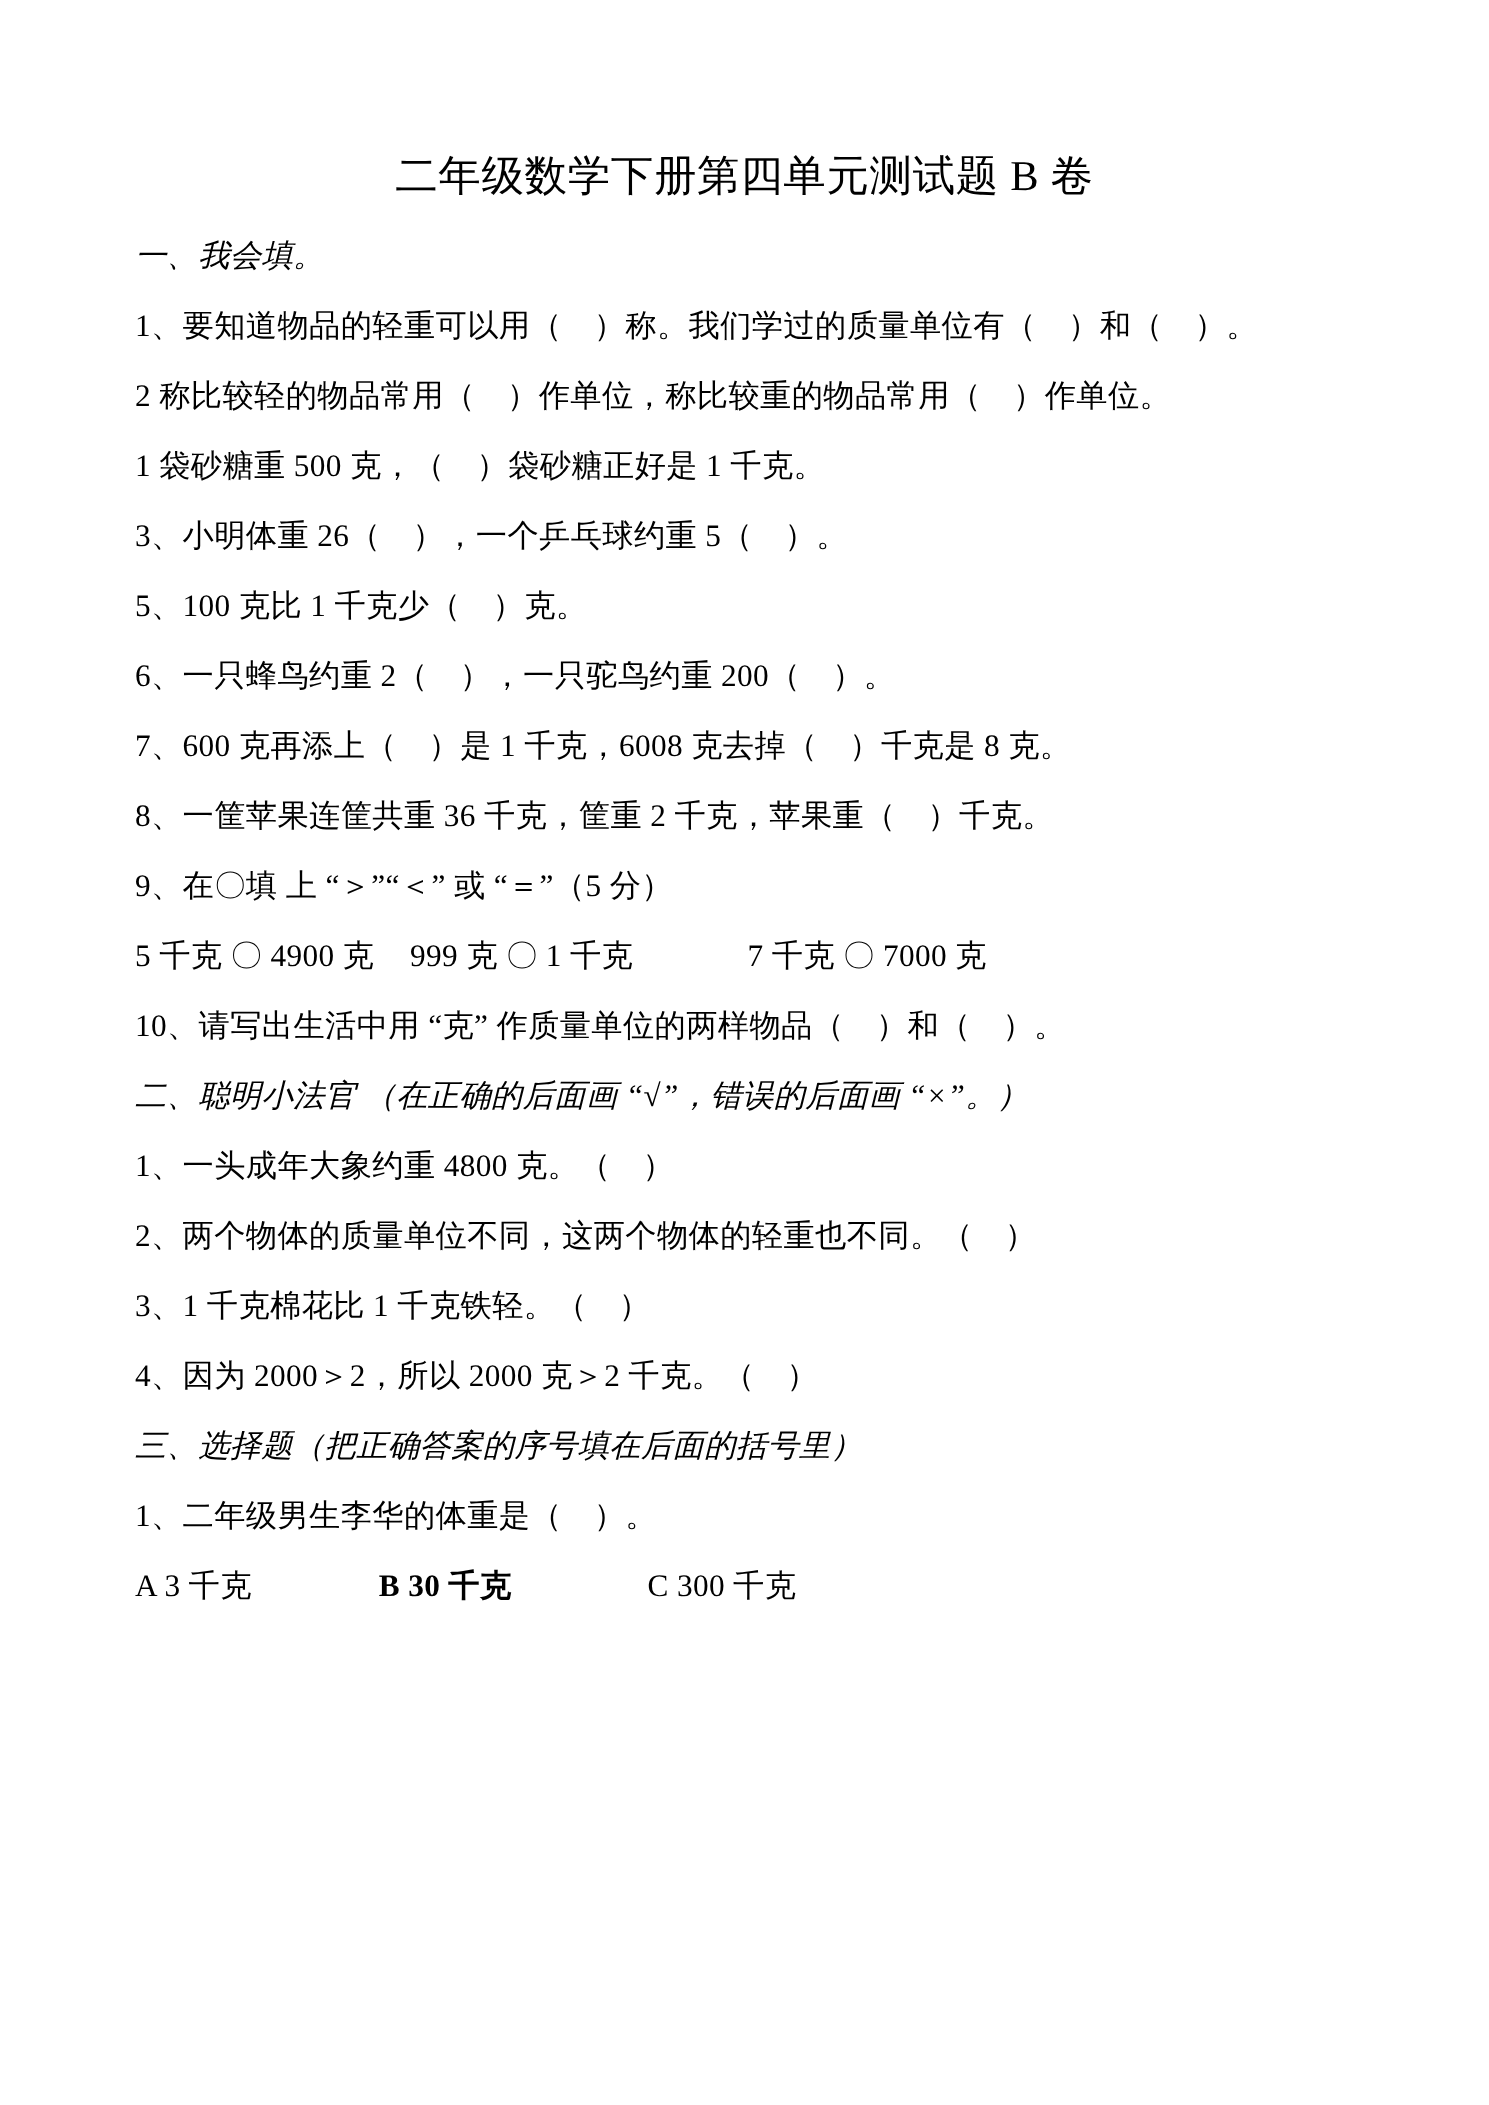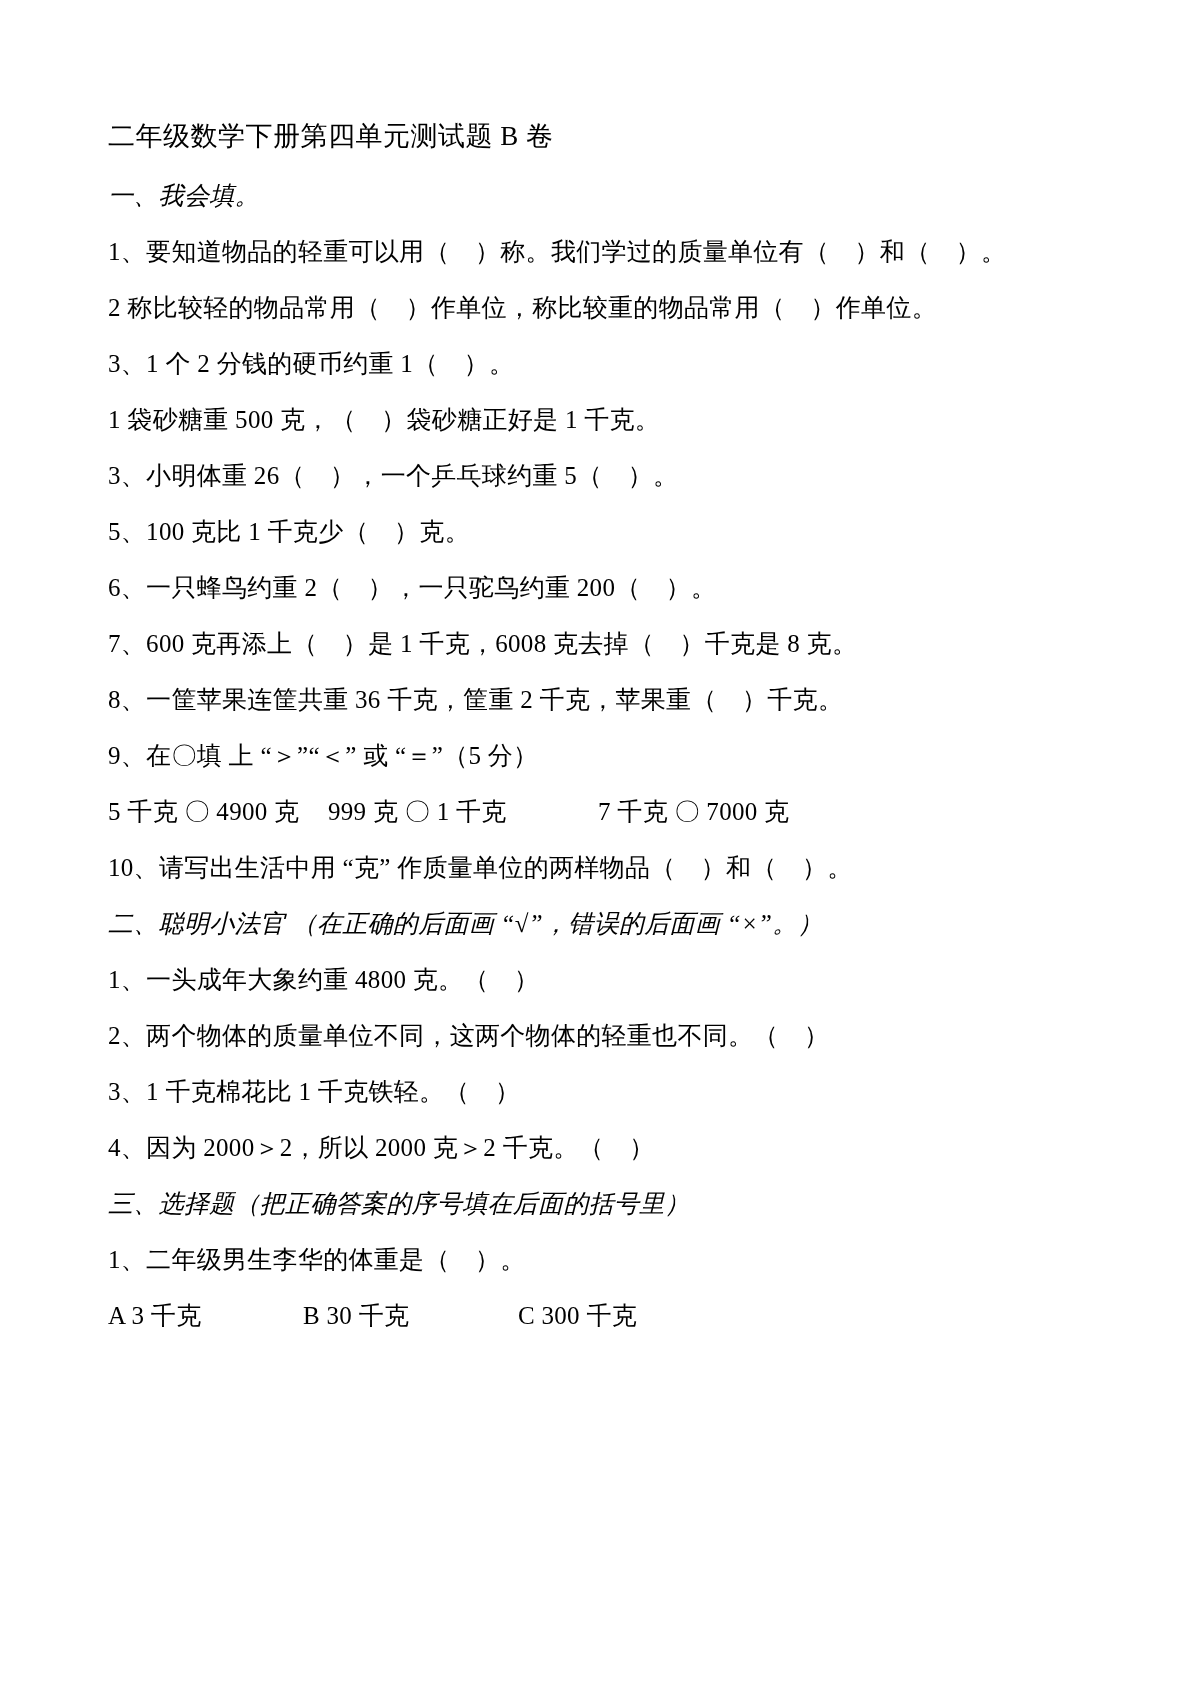--- a/index.html
+++ b/index.html
@@ -15,21 +15,22 @@
     overflow: hidden;
   }
   .page {
     width: 1191px;
     height: 1684px;
     box-sizing: border-box;
     padding: 118px 108px 0 108px;
     position: relative;
   }
   .doc-title {
-    font-size: 27px;
+    text-align: center;
+    font-size: 34px;
     letter-spacing: 0.5px;
     margin: 0 0 26px 0;
     font-weight: normal;
   }
   .line {
     font-size: 25px;
     line-height: 1.28;
     margin: 0 0 24px 0;
     white-space: pre-wrap;
     letter-spacing: 0.3px;
@@ -54,34 +55,33 @@
   .compare-row .cell:nth-child(3) { width: 280px; }
   .choice-row {
     font-size: 25px;
     line-height: 1.28;
     margin: 0 0 32px 0;
     display: flex;
     letter-spacing: 0.3px;
   }
   .choice-row .opt { white-space: pre; }
   .choice-row .opt:nth-child(1) { width: 195px; }
-  .choice-row .opt:nth-child(2) { width: 215px; }
+  .choice-row .opt:nth-child(2) { width: 215px; font-weight: bold; }
   .choice-row .opt:nth-child(3) { width: 220px; }
 </style>
 </head>
 <body>
 
 <div class="page">
 
   <h1 class="doc-title">二年级数学下册第四单元测试题 B 卷</h1>
 
   <p class="line section">一、我会填。</p>
   <p class="line">1、要知道物品的轻重可以用（　）称。我们学过的质量单位有（　）和（　）。</p>
   <p class="line">2 称比较轻的物品常用（　）作单位，称比较重的物品常用（　）作单位。</p>
-  <p class="line">3、1 个 2 分钱的硬币约重 1（　）。</p>
   <p class="line">1 袋砂糖重 500 克，（　）袋砂糖正好是 1 千克。</p>
   <p class="line">3、小明体重 26（　），一个乒乓球约重 5（　）。</p>
   <p class="line">5、100 克比 1 千克少（　）克。</p>
   <p class="line">6、一只蜂鸟约重 2（　），一只驼鸟约重 200（　）。</p>
   <p class="line">7、600 克再添上（　）是 1 千克，6008 克去掉（　）千克是 8 克。</p>
   <p class="line">8、一筐苹果连筐共重 36 千克，筐重 2 千克，苹果重（　）千克。</p>
   <p class="line">9、在〇填 上 “＞”“＜” 或 “＝”（5 分）</p>
 
   <div class="compare-row">
     <span class="cell">5 千克 〇 4900 克</span>

